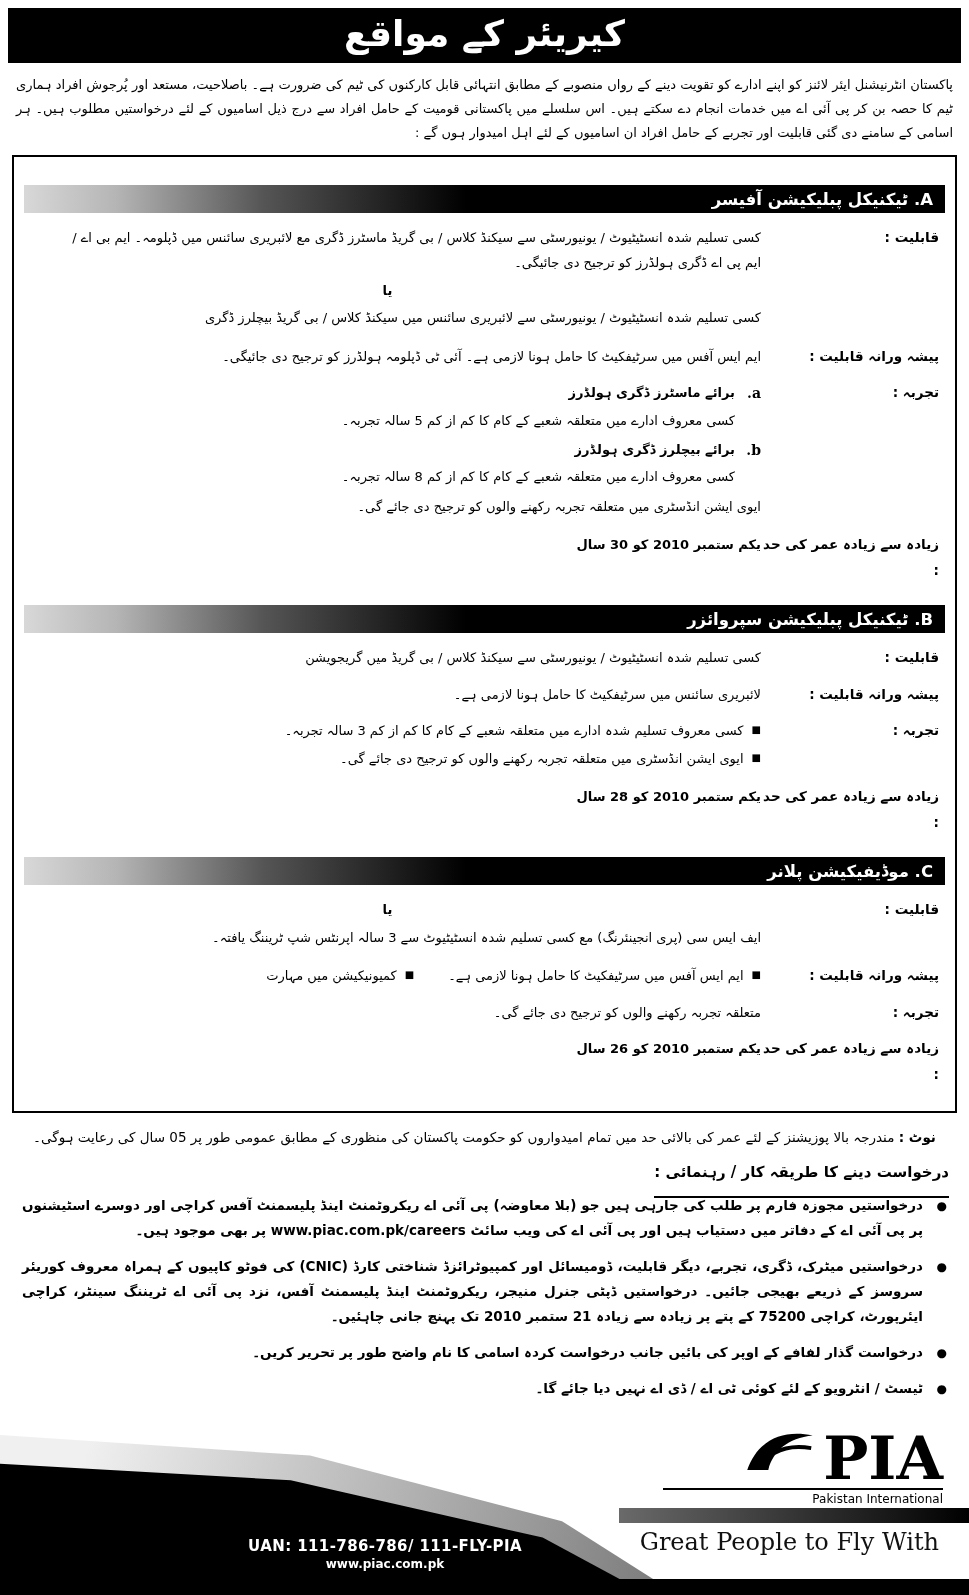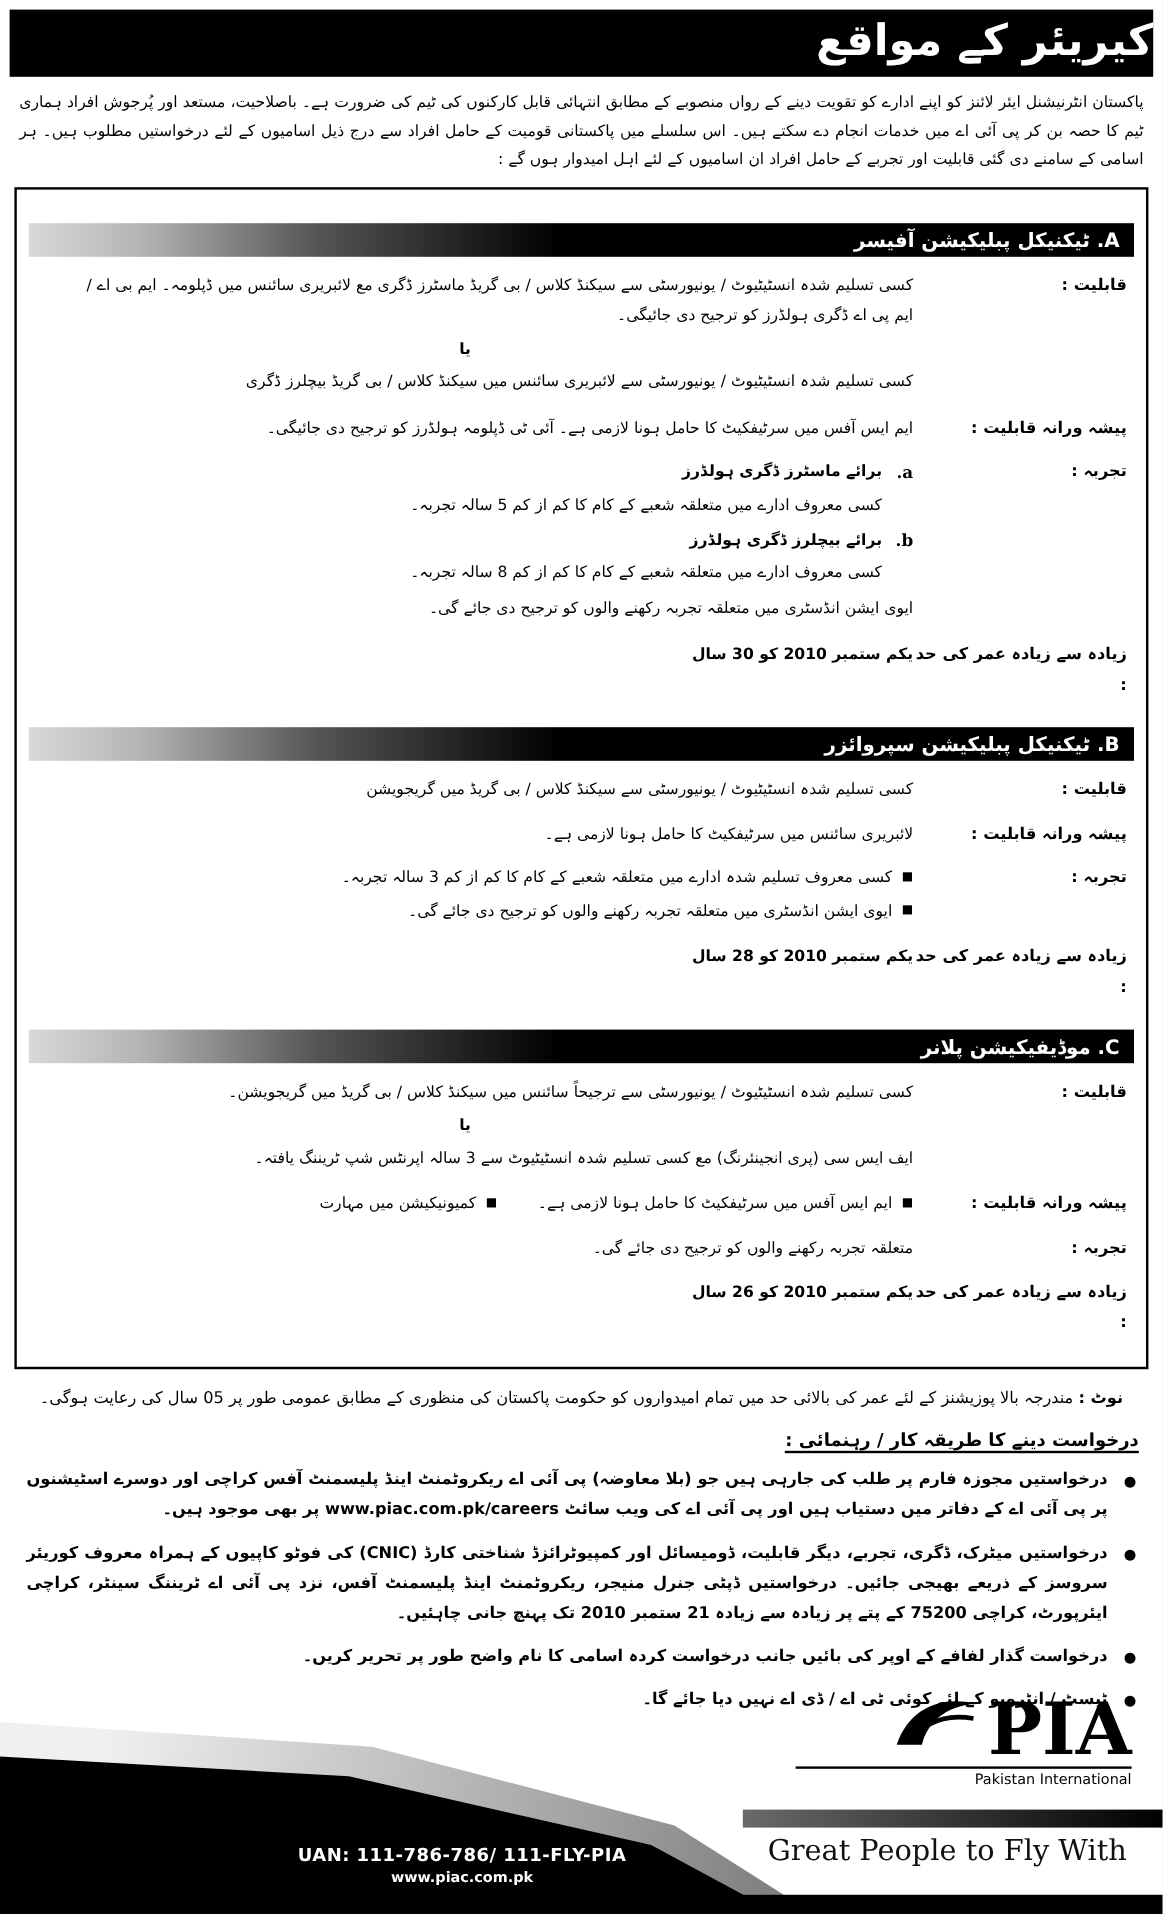--- a/index.html
+++ b/index.html
@@ -4,21 +4,21 @@
 <style>
   html,body{margin:0;padding:0;background:#e9e9e9;}
   .page{
     width:969px;height:1595px;position:relative;margin:0 auto;
     background:#ffffff;overflow:hidden;
     font-family:"DejaVu Sans",sans-serif;color:#000;
   }
   
   .masthead{
     margin:8px 8px 0 8px;background:#000;color:#fff;
-    padding:5px 0 9px 0;
+    text-align:center;padding:5px 0 9px 0;
   }
   .masthead .title{font-size:36px;font-weight:bold;direction:rtl;letter-spacing:1px;}
   
   .intro{
     direction:rtl;text-align:justify;padding:10px 16px 6px 16px;
     font-size:13px;line-height:1.85;
   }
   
   .jobs-box{margin:4px 12px 0 12px;border:2px solid #000;padding:8px 10px 14px 10px;}
   .sec-head{
@@ -41,21 +41,21 @@
   .sq{font-size:10px;margin-left:8px;vertical-align:2px;}
   .inline-gap{display:inline-block;width:34px;}
   .age-value{font-weight:bold;}
   
   .note{direction:rtl;text-align:center;padding:12px 20px 2px 20px;font-size:13.5px;line-height:1.8;}
   .note .note-label{font-weight:bold;}
   
   .app-heading{
     direction:rtl;padding:12px 20px 2px 20px;font-weight:bold;font-size:15px;
   }
-  .app-heading span{border-bottom:2px solid #000;padding-bottom:0;margin-left:20px;}
+  .app-heading span{border-bottom:2px solid #000;padding-bottom:15px;margin-left:20px;}
   .app-list{direction:rtl;padding:10px 22px 0 22px;}
   .app-item{
     position:relative;padding-right:24px;margin-bottom:11px;
     font-size:13.5px;line-height:1.85;font-weight:bold;text-align:justify;
   }
   .app-item .marker{position:absolute;right:0;top:2px;font-size:12px;}
   .latin-url{font-family:"DejaVu Sans",sans-serif;font-weight:bold;direction:ltr;unicode-bidi:embed;}
   
   .footer{position:absolute;left:0;right:0;bottom:0;height:205px;}
   .gray-swoosh{
@@ -67,21 +67,21 @@
     position:absolute;inset:0;z-index:2;background:#000;
     clip-path:polygon(0 36%,30% 44%,56% 72%,67% 100%,0 100%);
   }
   .bottom-strip{position:absolute;left:0;right:0;bottom:0;height:16px;background:#000;z-index:3;}
   .uan-block{
     position:absolute;left:220px;bottom:24px;width:330px;z-index:5;
     color:#fff;text-align:center;
   }
   .uan-line{font-size:15px;font-weight:bold;letter-spacing:.4px;}
   .web-line{font-size:12px;font-weight:bold;margin-top:2px;}
-  .logo-block{position:absolute;right:26px;top:18px;width:280px;z-index:4;text-align:right;}
+  .logo-block{position:absolute;right:26px;top:34px;width:280px;z-index:4;text-align:right;}
   .pia-row{display:flex;align-items:flex-end;justify-content:flex-end;gap:4px;}
   .pia-text{
     font-family:"DejaVu Serif",serif;font-weight:bold;font-size:60px;line-height:.85;
   }
   .pia-sub{
     border-top:2px solid #000;margin-top:4px;padding-top:2px;
     font-size:12px;
   }
   .band{
     position:absolute;right:0;top:118px;width:350px;height:15px;z-index:4;
@@ -172,21 +172,20 @@
       </div>
     </section>
 
     <section>
       <div class="sec-head">
         <span>C. موڈیفیکیشن پلانر</span>
       </div>
       <div class="row">
         <div class="row-label">قابلیت :</div>
         <div class="row-content">
-          <p>کسی تسلیم شدہ انسٹیٹیوٹ / یونیورسٹی سے ترجیحاً سائنس میں سیکنڈ کلاس / بی گریڈ میں گریجویشن۔</p>
           <p class="or">یا</p>
           <p>ایف ایس سی (پری انجینئرنگ) مع کسی تسلیم شدہ انسٹیٹیوٹ سے 3 سالہ اپرنٹس شپ ٹریننگ یافتہ۔</p>
         </div>
       </div>
       <div class="row">
         <div class="row-label">پیشہ ورانہ قابلیت :</div>
         <div class="row-content">
           <span class="sq">■</span><span>ایم ایس آفس میں سرٹیفکیٹ کا حامل ہونا لازمی ہے۔</span><span class="inline-gap"></span><span class="sq">■</span><span>کمیونیکیشن میں مہارت</span>
         </div>
       </div>

